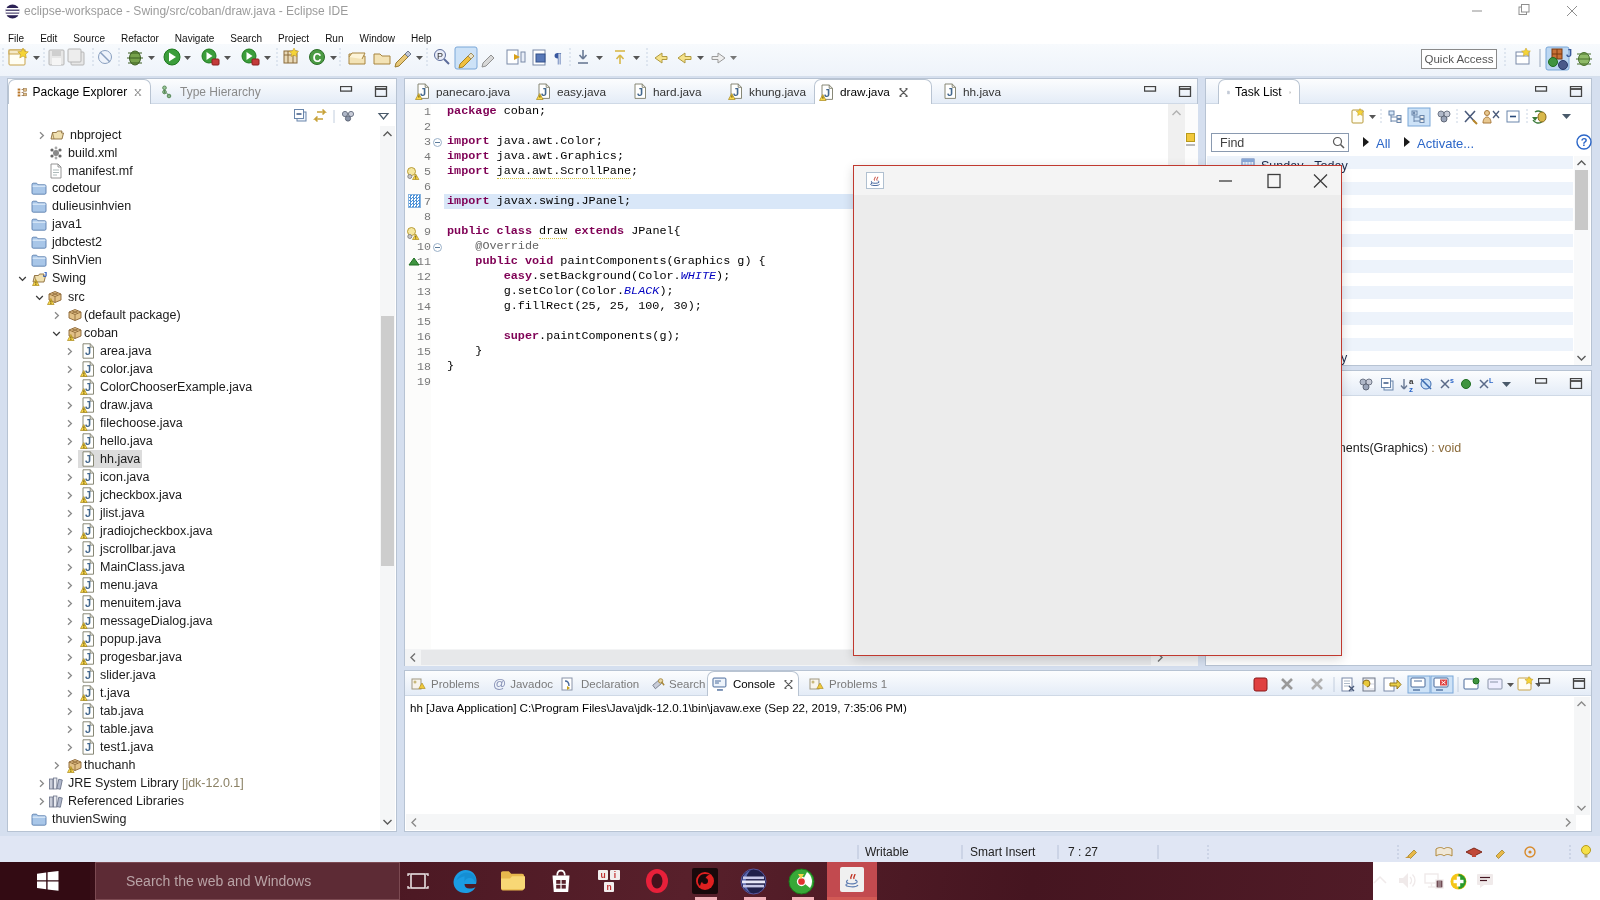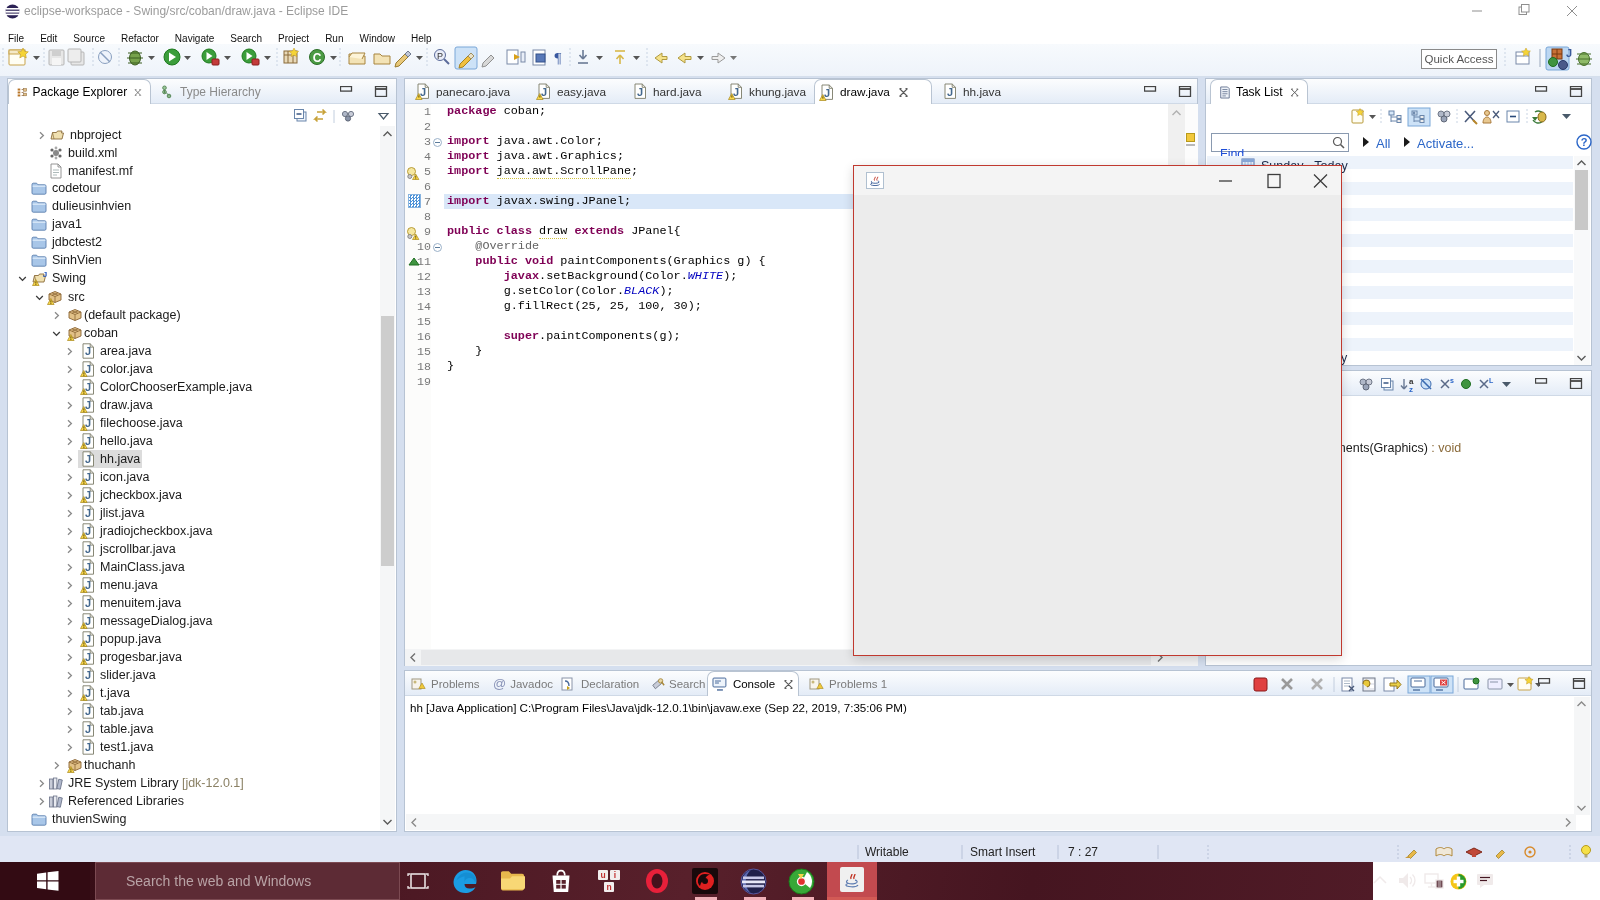--- a/index.html
+++ b/index.html
@@ -859,21 +859,21 @@
 
     <div class="abs" style="left:42px;top:0;width:700px;height:300px">
       <div class="cline" style="top:0"><span class="kw">package</span> coban;</div>
       <div class="cline" style="top:30px"><span class="kw">import</span> java.awt.Color;</div>
       <div class="cline" style="top:45px"><span class="kw">import</span> java.awt.Graphics;</div>
       <div class="cline" style="top:60px"><span class="kw">import</span> <span class="sq">java.awt.ScrollPane</span>;</div>
       <div class="cline" style="top:90px"><span class="kw">import</span> javax.swing.JPanel;</div>
       <div class="cline" style="top:120px"><span class="kw">public</span> <span class="kw">class</span> <span class="sq">draw</span> <span class="kw">extends</span> JPanel{</div>
       <div class="cline" style="top:135px">    <span class="an">@Override</span></div>
       <div class="cline" style="top:150px">    <span class="kw">public</span> <span class="kw">void</span> paintComponents(Graphics g) {</div>
-      <div class="cline" style="top:165px">        <span class="kw">javax</span>.setBackground(Color.<span class="st">WHITE</span>);</div>
+      <div class="cline" style="top:165px">        <span class="kw">easy</span>.setBackground(Color.<span class="st">WHITE</span>);</div>
       <div class="cline" style="top:180px">        g.setColor(Color.<span class="st">BLACK</span>);</div>
       <div class="cline" style="top:195px">        g.fillRect(25, 25, 100, 30);</div>
       <div class="cline" style="top:225px">        <span class="kw">super</span>.paintComponents(g);</div>
       <div class="cline" style="top:240px">    }</div>
       <div class="cline" style="top:255px">}</div>
     </div>
 
     <div class="abs" style="left:763px;top:0;width:17px;height:545px;background:#f0f0f0">
       <svg class="abs" style="left:4px;top:6px" width="9" height="6" viewBox="0 0 9 6">
           <path d="M0.5 5 L4.5 1 L8.5 5" fill="none" stroke="#b0b0b0" stroke-width="1.4"></path>
@@ -890,21 +890,21 @@
           <path d="M5 0.5 L1 4.5 L5 8.5" fill="none" stroke="#707070" stroke-width="1.4"></path>
         </svg>
       <svg class="abs" style="left:752px;top:4px" width="6" height="9" viewBox="0 0 6 9">
           <path d="M1 0.5 L5 4.5 L1 8.5" fill="none" stroke="#707070" stroke-width="1.4"></path>
         </svg>
     </div>
   </div>
 </div>
 <div id="tasklist" class="panel">
   <div class="tabrow"></div>
-  <div class="tab active" style="left:4px;width:98px">
+  <div class="tab active" style="left:12px;width:82px">
     <svg width="14" height="15" viewBox="0 0 14 15" style="margin-right:5px">
         <path d="M2 1 h8 l2 2 v11 h-10z" fill="#eef2f8" stroke="#5a6a88"></path>
         <g stroke="#5a6a88" stroke-width="0.9">
           <line x1="4" y1="4" x2="10" y2="4"></line>
           <line x1="4" y1="6.5" x2="10" y2="6.5"></line>
           <line x1="4" y1="9" x2="10" y2="9"></line>
           <line x1="4" y1="11.5" x2="8" y2="11.5"></line>
         </g>
       </svg>
     <span>Task List</span>
@@ -952,21 +952,21 @@
       <path d="M146 4 l6 7 M152 4 l-6 7" stroke="#4a5a7a" stroke-width="1.3"></path>
     <rect x="160" y="4" width="12" height="11" fill="#fff" stroke="#6a86ab"></rect>
       <line x1="163" y1="9.5" x2="169" y2="9.5" stroke="#2a4a7a" stroke-width="1.6"></line>
     <line x1="180" y1="2" x2="180" y2="18" stroke="#c9d4e3" stroke-dasharray="2 2"></line>
     <path d="M188 5 a6 6 0 1 1 -2 8" fill="none" stroke="#3a7a3a" stroke-width="1.4"></path>
       <path d="M185 10 l3 4 3-4z" fill="#3a7a3a"></path>
       <ellipse cx="195" cy="10" rx="4" ry="5" fill="#d8b84a" stroke="#8a6a1a"></ellipse>
     <path d="M215 7 l9 0 -4.5 5z" fill="#4a5a6a"></path>
   </svg>
   <div class="abs" style="left:5px;top:54px;width:138px;height:19px;background:#fff;border:1px solid #8a9ab0"></div>
-  <div class="abs" style="left:14px;top:68px;font-size:12.5px;color:#1d4ed8">Find</div>
+  <div class="abs" style="left:14px;top:57px;font-size:12.5px;color:#404040">Find</div>
   <svg class="abs" style="left:126px;top:57px" width="13" height="13" viewBox="0 0 13 13">
       <circle cx="5.5" cy="5.5" r="4" fill="none" stroke="#5a5a5a" stroke-width="1.2"></circle>
       <line x1="8.5" y1="8.5" x2="12" y2="12" stroke="#5a5a5a" stroke-width="1.6"></line>
     </svg>
   <svg class="abs" style="left:156px;top:57px" width="8" height="12" viewBox="0 0 8 12">
       <path d="M1 1 L7 6 L1 11z" fill="#1a1a1a"></path>
     </svg>
   <div class="abs" style="left:170px;top:57px;font-size:13px;color:#2b66c8">All</div>
   <svg class="abs" style="left:197px;top:57px" width="8" height="12" viewBox="0 0 8 12">
       <path d="M1 1 L7 6 L1 11z" fill="#1a1a1a"></path>

